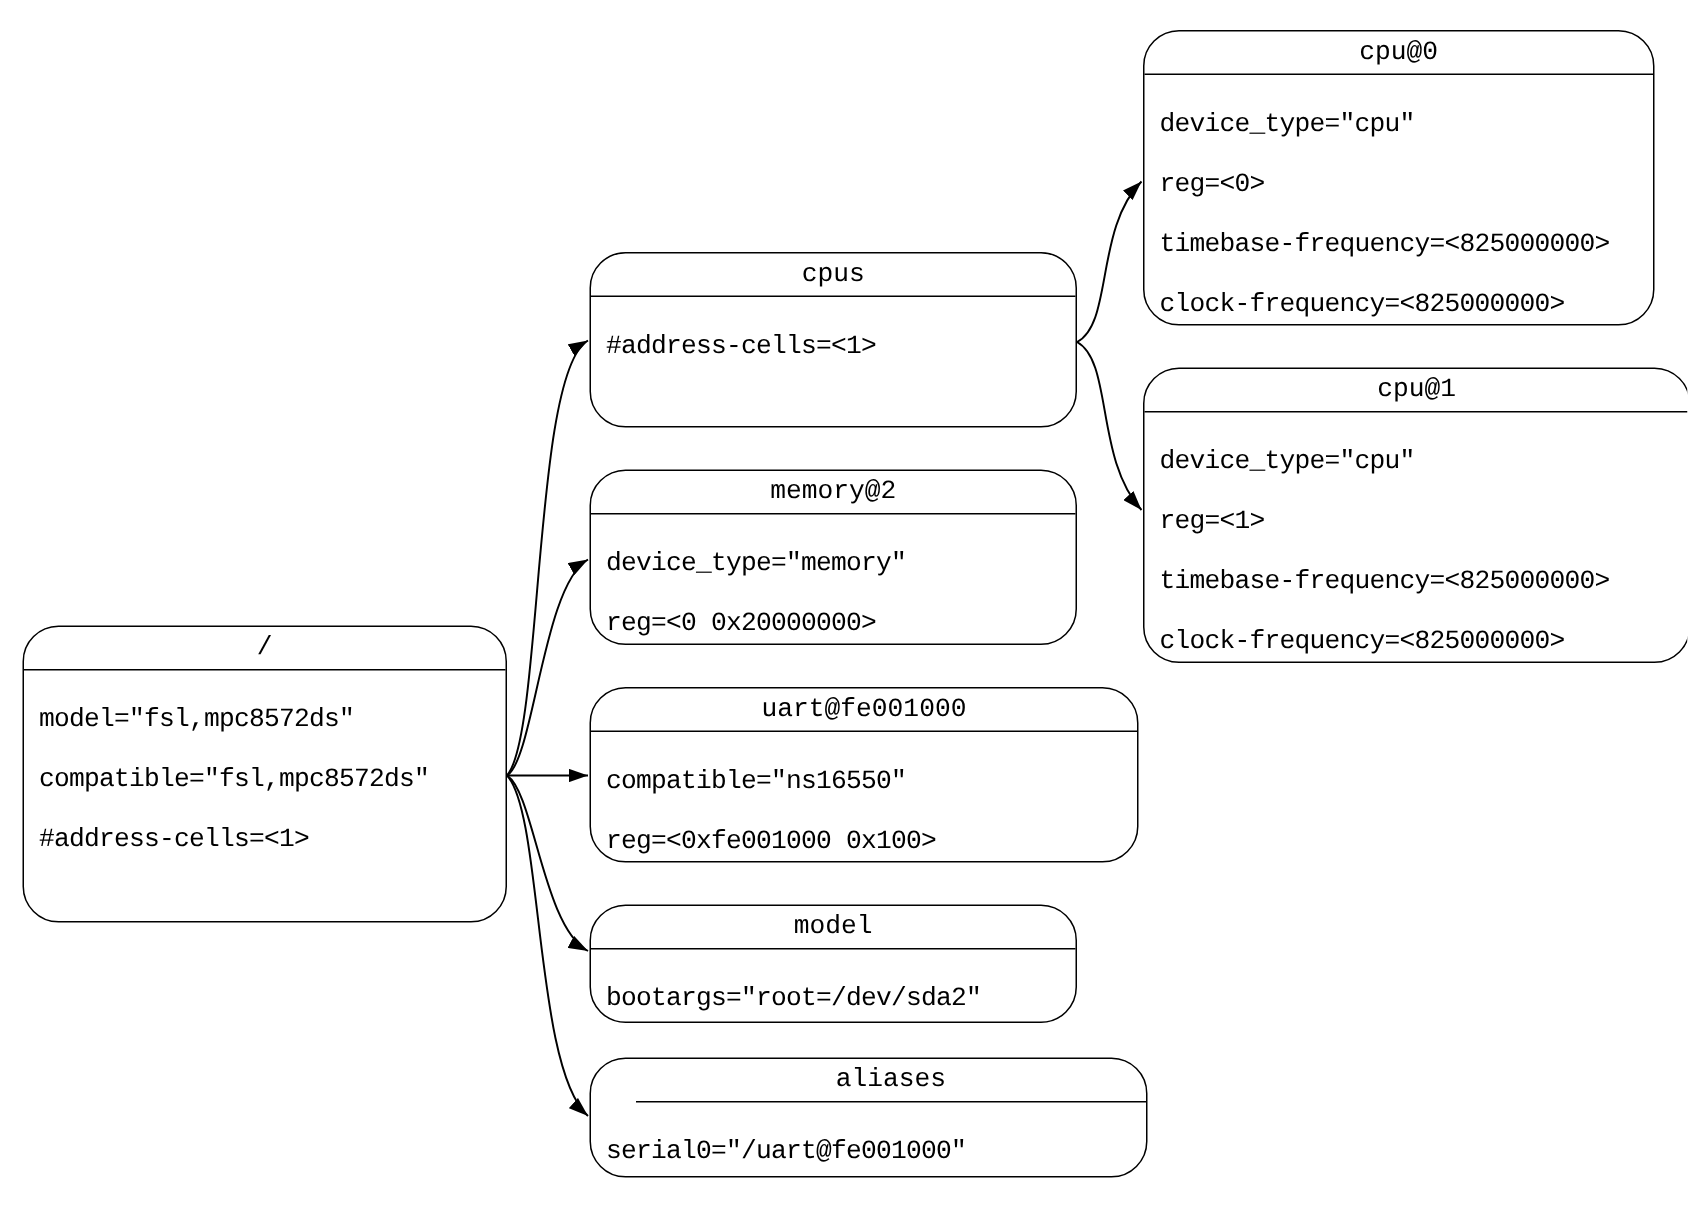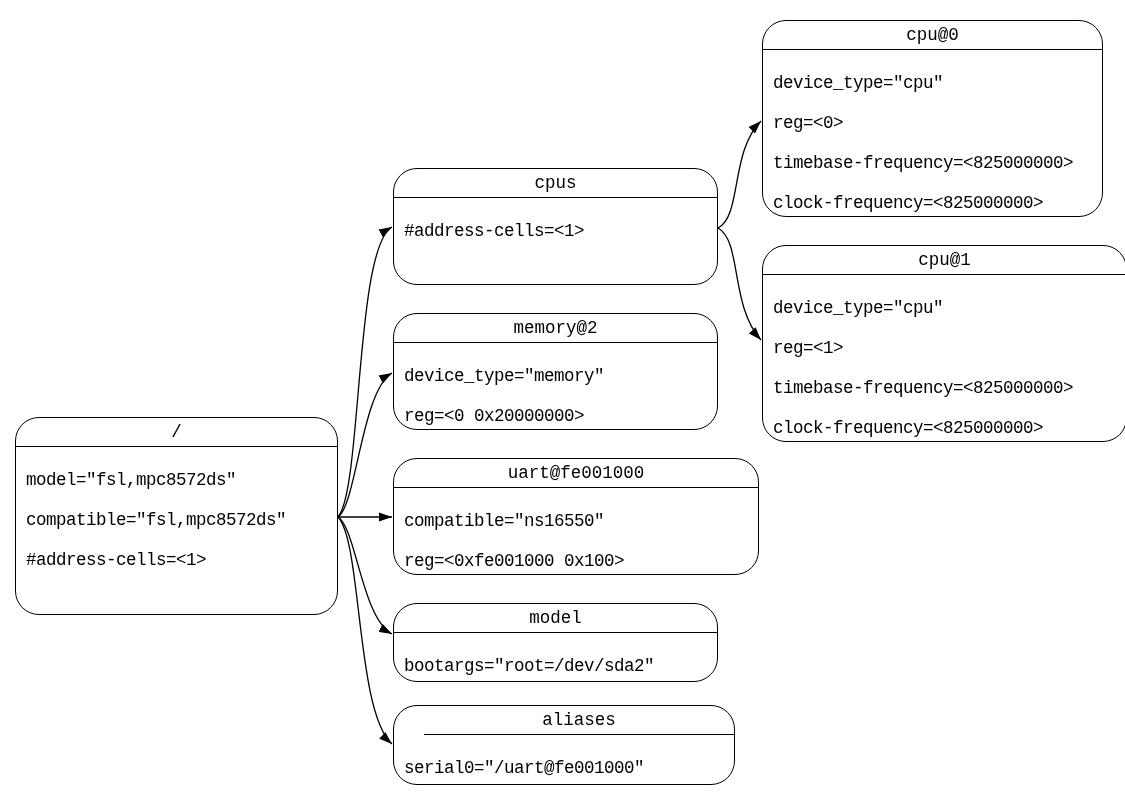--- a/index.html
+++ b/index.html
@@ -109,21 +109,21 @@
       </div>
   </div>
 
   <div class="node" style="left:393px; top:603px; width:325px; height:79px;">
     <div class="node-title">model</div>
     <div class="props">
         <div class="prop">bootargs="root=/dev/sda2"</div>
       </div>
   </div>
 
-  <div class="node" style="left:393px; top:705px; width:342px; height:80px;padding-left:30px;">
+  <div class="node" style="left:393px; top:705px; width:372px; height:80px;padding-left:30px;">
     <div class="node-title">aliases</div>
     <div class="props">
         <div class="prop">serial0="/uart@fe001000"</div>
       </div>
   </div>
 
   <div class="node" style="left:762px; top:20px; width:341px; height:197px;">
     <div class="node-title">cpu@0</div>
     <div class="props">
         <div class="prop">device_type="cpu"</div>

